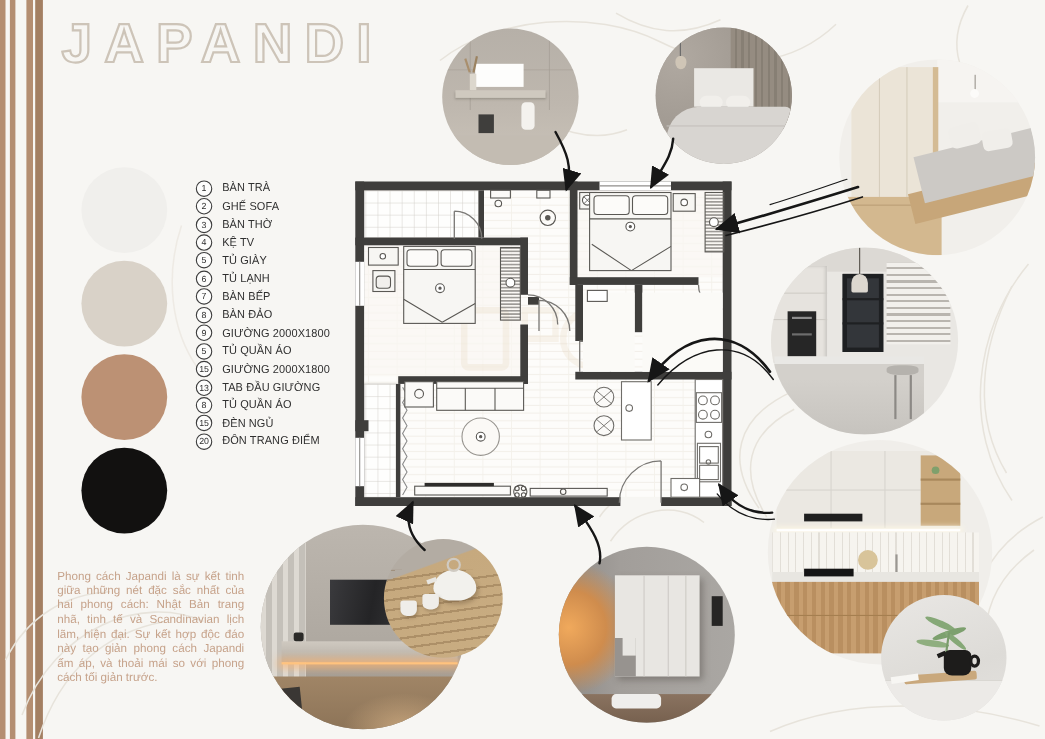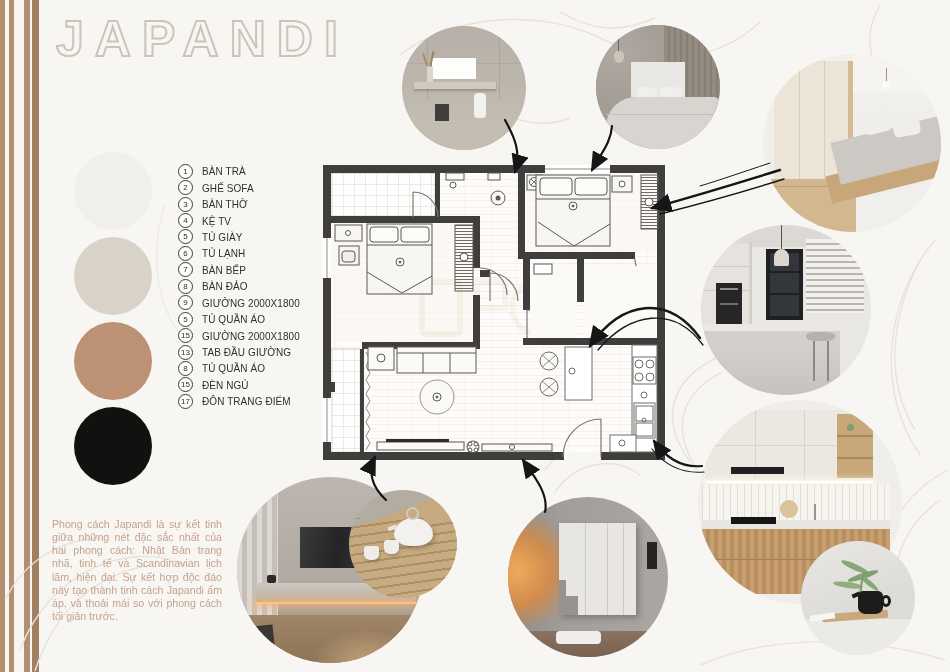--- a/index.html
+++ b/index.html
@@ -123,26 +123,26 @@
       </div>
       <div class="lrow">
         <span class="lnum">8</span>
         <span class="llabel">TỦ QUẦN ÁO</span>
       </div>
       <div class="lrow">
         <span class="lnum">15</span>
         <span class="llabel">ĐÈN NGỦ</span>
       </div>
       <div class="lrow">
-        <span class="lnum">17</span>
+        <span class="lnum">20</span>
         <span class="llabel">ĐÔN TRANG ĐIỂM</span>
       </div>
     </div>
 
-  <div id="desc" style="z-index:3">Phong cách Japandi là sự kết tinh giữa những nét đặc sắc nhất của hai phong cách: Nhật Bản trang nhã, tinh tế và Scandinavian lịch lãm, hiện đại. Sự kết hợp độc đáo này tạo thành tinh cách Japandi ấm áp, và thoải mái so với phong cách tối giản trước.</div>
+  <div id="desc" style="z-index:3">Phong cách Japandi là sự kết tinh giữa những nét đặc sắc nhất của hai phong cách: Nhật Bản trang nhã, tinh tế và Scandinavian lịch lãm, hiện đại. Sự kết hợp độc đáo này tạo giản phong cách Japandi ấm áp, và thoải mái so với phong cách tối giản trước.</div>
 
   <div class="abs" style="left:322px;top:152px;z-index:4">
     <svg width="360" height="316" viewBox="0 0 360 316">
       <defs>
         <pattern id="hatch" width="4" height="3" patternUnits="userSpaceOnUse">
           <path d="M0,1.5 H4" stroke="#6f6c68" stroke-width="1"></path>
         </pattern>
         <pattern id="grid" width="11" height="11" patternUnits="userSpaceOnUse">
           <path d="M11,0 V11 M0,11 H11" stroke="#cfccc6" stroke-width="0.8" fill="none"></path>
         </pattern>

